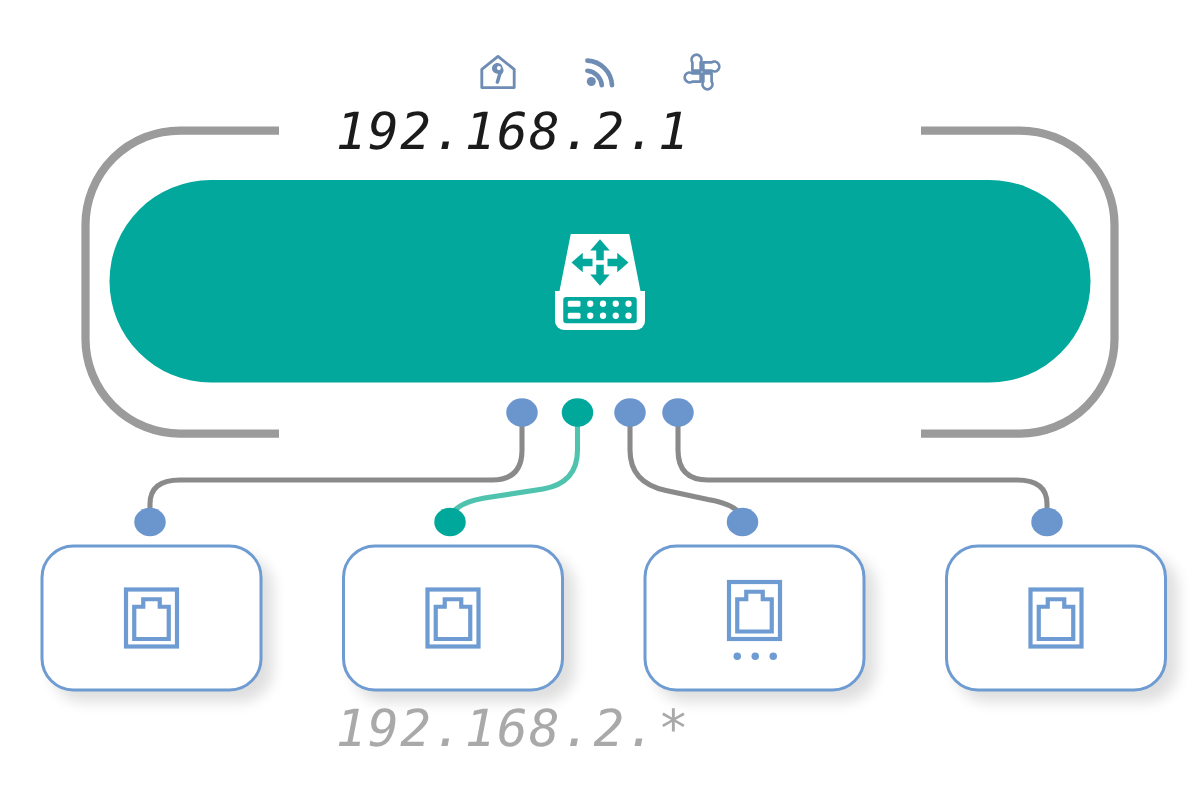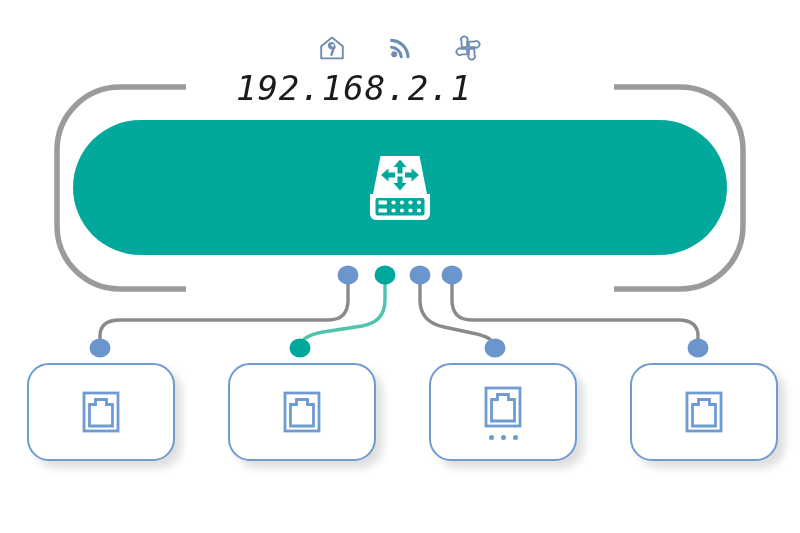--- a/index.html
+++ b/index.html
@@ -38,21 +38,20 @@
 
   
   .ip-label {
     position: absolute;
     width: 684px;
     text-align: center;
     font-family: "DejaVu Sans Mono", "Liberation Mono", monospace;
     font-style: italic;
     letter-spacing: 1px;
     white-space: pre;
-    margin-left: 12px;
   }
   #ip-top {
     top: 68px;
     font-size: 34px;
     color: #1b1b1b;
   }
   #ip-bottom {
     top: 466px;
     font-size: 34px;
     color: #a9a9a9;
@@ -275,14 +274,15 @@
   <div class="device-box" style="left:630px;">
     <div class="device-inner">
       <svg class="port-icon" viewBox="0 0 46 46" aria-hidden="true">
         <rect x="6" y="4" width="34" height="38" fill="none" stroke="#6e9bd1" stroke-width="2.8"></rect>
         <path d="M11.5 37 L11.5 15.5 L17.5 15.5 L17.5 10.5 L28.5 10.5 L28.5 15.5 L34.5 15.5 L34.5 37 Z" fill="none" stroke="#6e9bd1" stroke-width="2.8" stroke-linejoin="miter"></path>
       </svg>
 
     </div>
   </div>
 
+  <div class="ip-label" id="ip-bottom">192.168.2.*</div>
 
 </div>
 
 </body></html>

